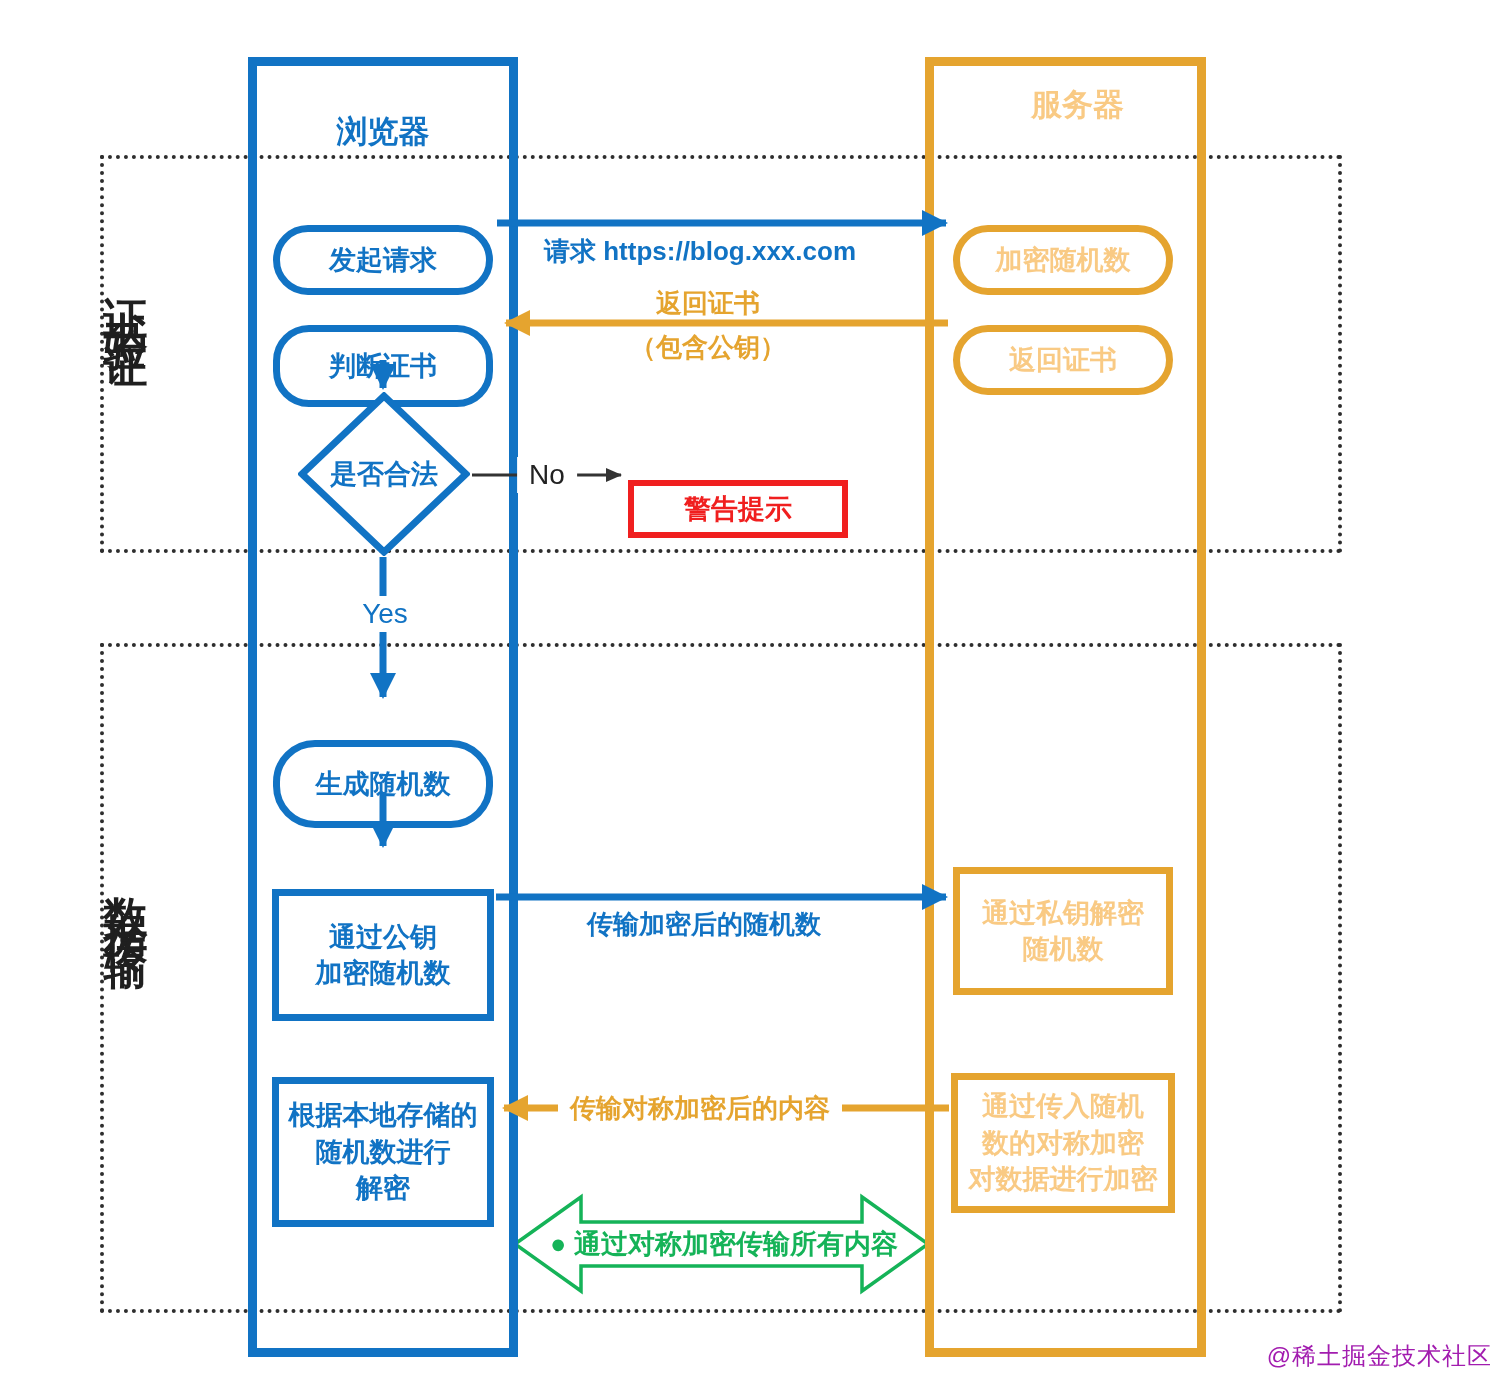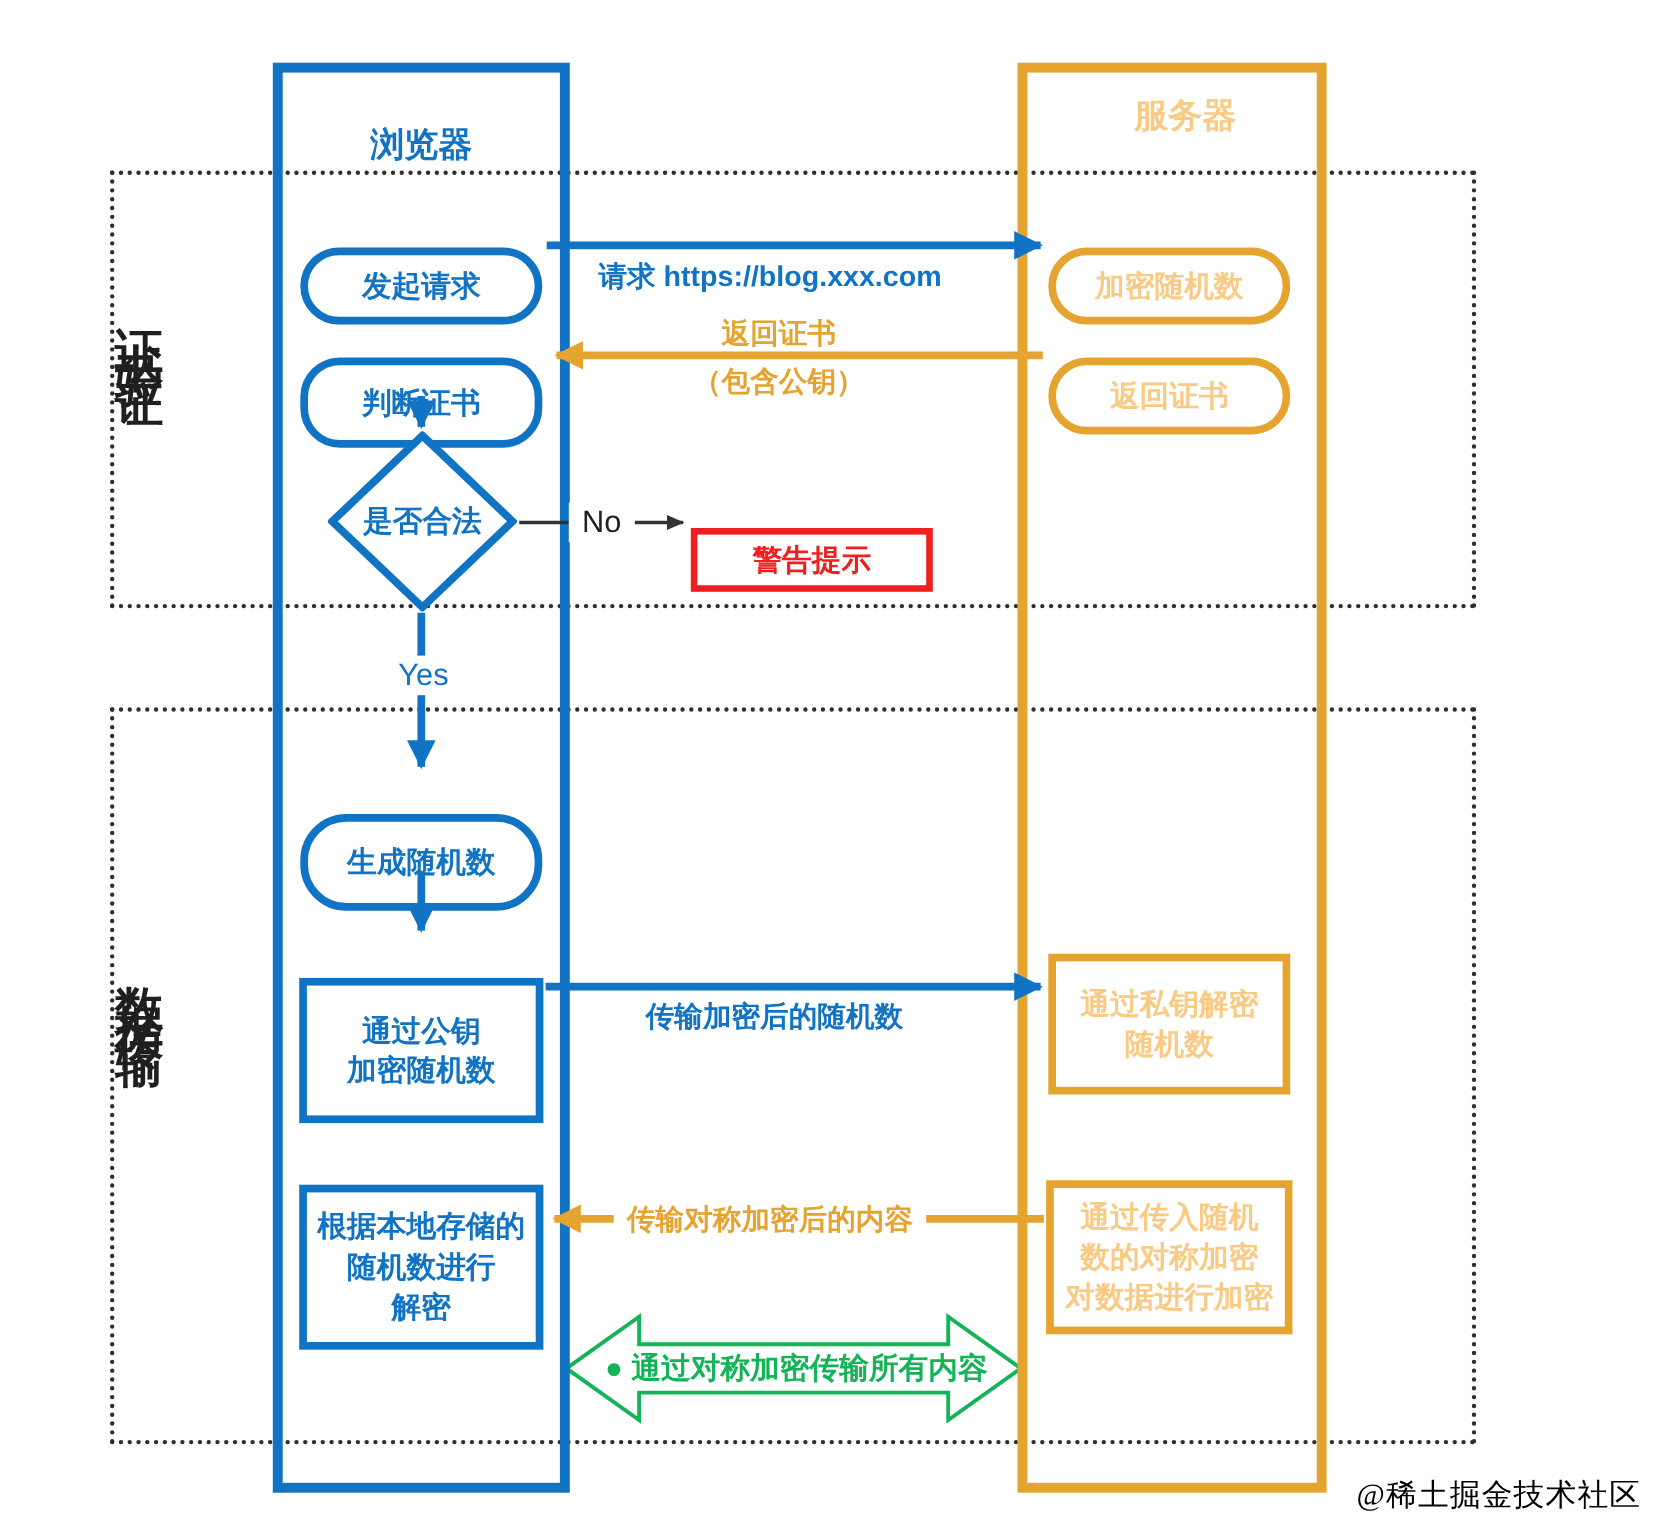--- a/index.html
+++ b/index.html
@@ -39,22 +39,22 @@
   }
   .bg-mask{background:#ffffff;padding:4px 12px;}
   .lbl-blue{color:#1173C4;margin-top:27px;}
   .lbl-yellow{color:#E5A42F;text-align:center;}
   .lbl-black{color:#222222;font-weight:400;}
   .lbl-green{color:#15B358;font-weight:700;font-size:27px;}
   .lbl-yes{color:#1173C4;font-weight:400;font-size:28px;}
   .two-line{line-height:1.7;}
   .svg-layer{position:absolute;left:0;top:0;pointer-events:none;}
   .watermark{
-    position:absolute;right:20px;top:1340px;font-size:28px;color:#000000;
-    font-weight:400;letter-spacing:1px;font-family:Liberation Serif, serif;
+    position:absolute;right:20px;top:1340px;font-size:24px;color:#a21caf;
+    font-weight:400;letter-spacing:1px;
   }
 </style>
 </head>
 <body>
 
 <div class="canvas">
 
   <div class="section-box" style="left:100px;top:155px;width:1242px;height:398px;"></div>
   <div class="section-box" style="left:100px;top:643px;width:1242px;height:670px;"></div>
 

